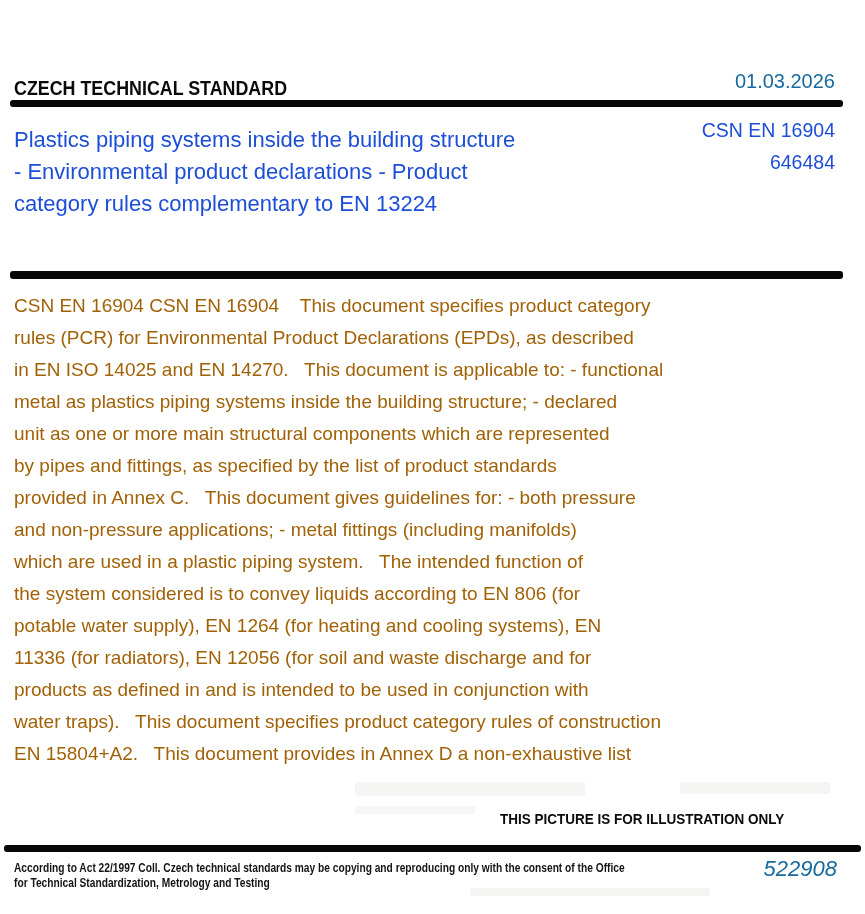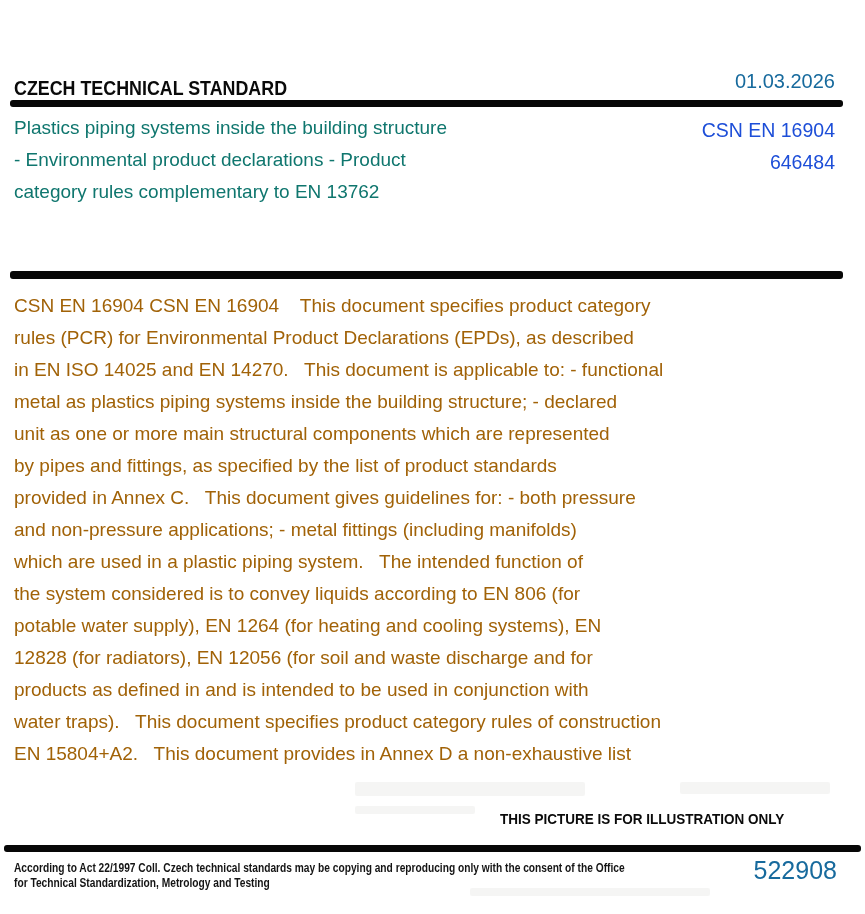--- a/index.html
+++ b/index.html
@@ -22,22 +22,22 @@
     position:absolute;left:14px;top:76px;
     font-size:21px;font-weight:bold;color:#0a0a0a;
     transform:scaleX(0.85);transform-origin:left center;
     white-space:nowrap;letter-spacing:0px;
   }
   .date{
     position:absolute;right:30px;top:70px;
     font-size:20px;color:#176a9d;white-space:nowrap;margin-left:36px;
   }
   .title-block{
-    position:absolute;left:14px;top:112px;
-    font-size:19px;line-height:32px;color:#0f766e;
+    position:absolute;left:14px;top:124px;
+    font-size:22px;line-height:32px;color:#1d4ed8;
   }
   .title-line{white-space:pre;}
   .ref-block{
     position:absolute;right:30px;top:114px;
     font-size:19.5px;line-height:32px;color:#1d4ed8;
     text-align:right;
   }
   .body-block{
     position:absolute;left:14px;top:290px;
     font-size:19px;line-height:32px;color:#a16207;
@@ -51,42 +51,42 @@
   }
   .footer-notice{
     position:absolute;left:14px;top:861px;
     font-size:12px;font-weight:bold;color:#141414;
     line-height:14.5px;
     transform:scaleX(0.85);transform-origin:left top;
   }
   .footer-notice div{white-space:nowrap;}
   .footer-number{
     position:absolute;right:28px;top:856px;
-    font-size:25px;color:#176a9d;white-space:nowrap;
+    font-size:22px;color:#176a9d;white-space:nowrap;font-style:italic;
   }
   .smudge{
     position:absolute;
     background:rgba(90,85,75,0.06);
     border-radius:2px;
   }
 </style>
 </head>
 <body>
 
 <div class="page">
 
   <div class="std-label">CZECH TECHNICAL STANDARD</div>
   <div class="date">01.03.2026</div>
 
   <div class="rule rule-top"></div>
 
   <div class="title-block">
     <div class="title-line">Plastics piping systems inside the building structure</div>
     <div class="title-line">- Environmental product declarations - Product</div>
-    <div class="title-line">category rules complementary to EN 13762</div>
+    <div class="title-line">category rules complementary to EN 13224</div>
   </div>
 
   <div class="ref-block">
     <div>CSN EN 16904</div>
     <div>646484</div>
   </div>
 
   <div class="rule rule-mid"></div>
 
   <div class="body-block">
@@ -94,21 +94,21 @@
     <div class="body-line">rules (PCR) for Environmental Product Declarations (EPDs), as described</div>
     <div class="body-line">in EN ISO 14025 and EN 14270.   This document is applicable to: - functional</div>
     <div class="body-line">metal as plastics piping systems inside the building structure; - declared</div>
     <div class="body-line">unit as one or more main structural components which are represented</div>
     <div class="body-line">by pipes and fittings, as specified by the list of product standards</div>
     <div class="body-line">provided in Annex C.   This document gives guidelines for: - both pressure</div>
     <div class="body-line">and non-pressure applications; - metal fittings (including manifolds)</div>
     <div class="body-line">which are used in a plastic piping system.   The intended function of</div>
     <div class="body-line">the system considered is to convey liquids according to EN 806 (for</div>
     <div class="body-line">potable water supply), EN 1264 (for heating and cooling systems), EN</div>
-    <div class="body-line">12828 (for radiators), EN 12056 (for soil and waste discharge and for</div>
+    <div class="body-line">11336 (for radiators), EN 12056 (for soil and waste discharge and for</div>
     <div class="body-line">products as defined in and is intended to be used in conjunction with</div>
     <div class="body-line">water traps).   This document specifies product category rules of construction</div>
     <div class="body-line">EN 15804+A2.   This document provides in Annex D a non-exhaustive list</div>
   </div>
 
   <div class="smudge" style="left:355px;top:782px;width:230px;height:14px;"></div>
   <div class="smudge" style="left:680px;top:782px;width:150px;height:12px;"></div>
   <div class="smudge" style="left:355px;top:806px;width:120px;height:8px;"></div>
   <div class="smudge" style="left:470px;top:888px;width:240px;height:8px;"></div>
 

